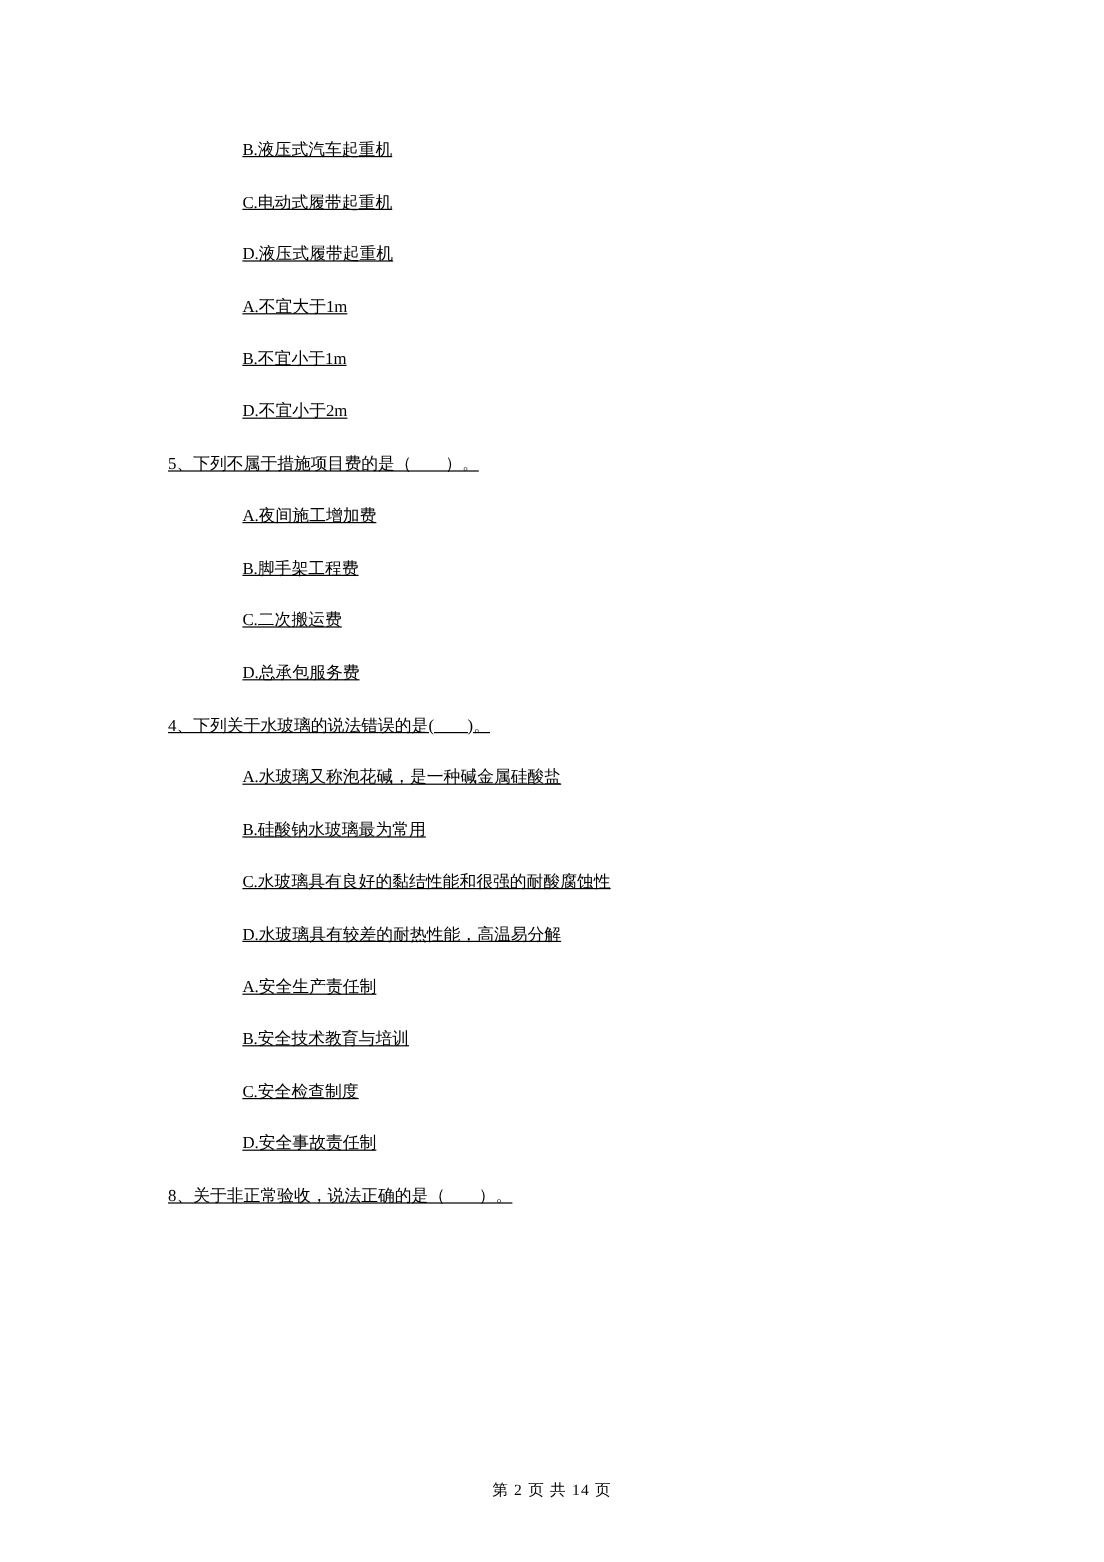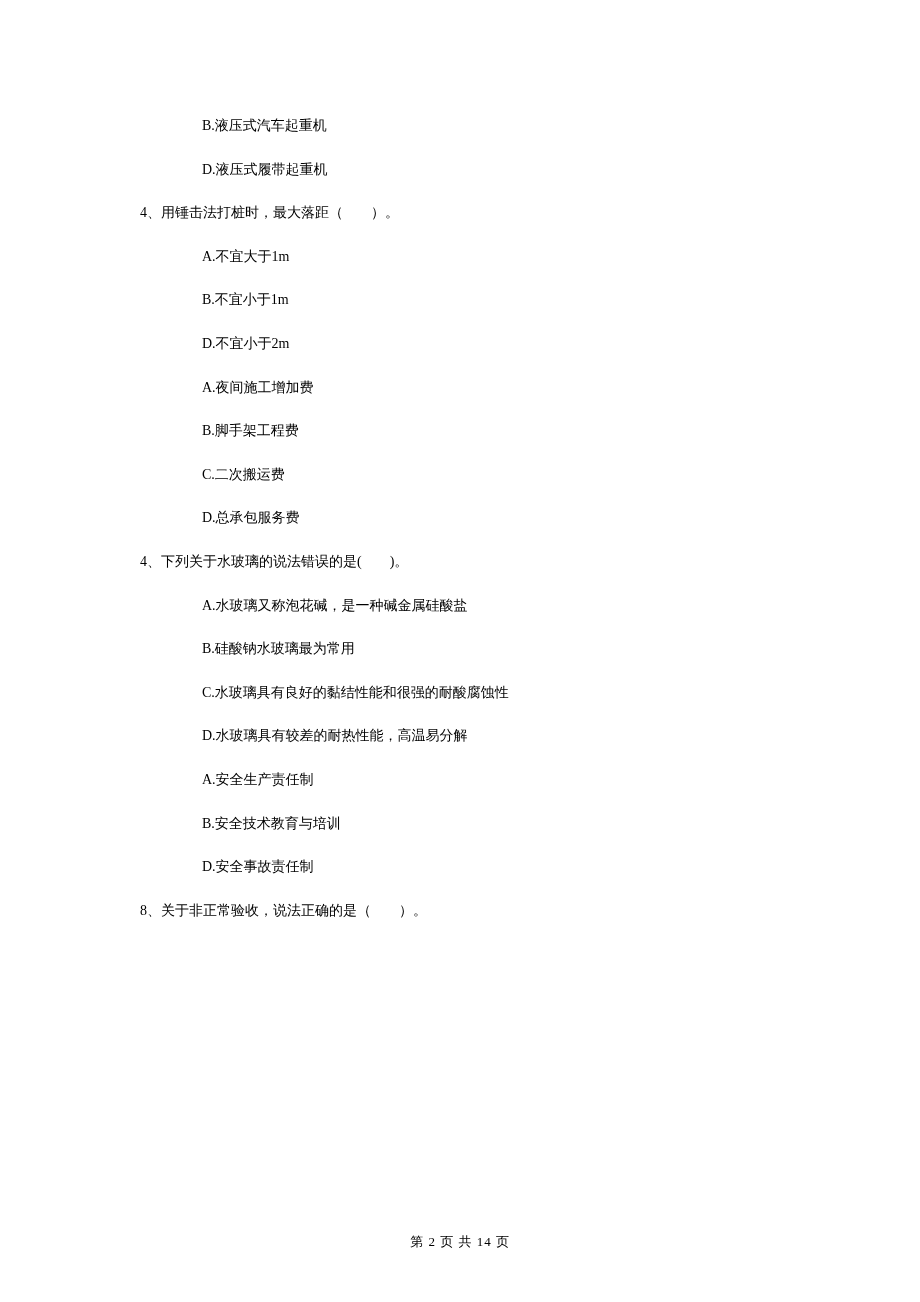--- a/index.html
+++ b/index.html
@@ -8,20 +8,21 @@
     height: 1302px;
     background: #ffffff;
     font-family: "SimSun", "宋体", serif;
     color: #000000;
   }
   .page {
     width: 920px;
     height: 1302px;
     position: relative;
     padding-top: 116px;
+    text-decoration: underline;
   }
   .content {
     padding-left: 140px;
     padding-right: 120px;
   }
   .option {
     font-size: 14px;
     line-height: 1.4;
     margin-bottom: 24px;
     padding-left: 62px;
@@ -40,40 +41,42 @@
     letter-spacing: 1px;
   }
 </style>
 </head>
 <body>
 
 <div class="page">
   <div class="content">
 
     <div class="option">B.液压式汽车起重机</div>
+    <div class="option">C.电动式履带起重机</div>
     <div class="option">D.液压式履带起重机</div>
 
-    <div class="stem">4、用锤击法打桩时，最大落距（　　）。</div>
     <div class="option">A.不宜大于1m</div>
     <div class="option">B.不宜小于1m</div>
     <div class="option">D.不宜小于2m</div>
 
+    <div class="stem">5、下列不属于措施项目费的是（　　）。</div>
     <div class="option">A.夜间施工增加费</div>
     <div class="option">B.脚手架工程费</div>
     <div class="option">C.二次搬运费</div>
     <div class="option">D.总承包服务费</div>
 
     <div class="stem">4、下列关于水玻璃的说法错误的是(　　)。</div>
     <div class="option">A.水玻璃又称泡花碱，是一种碱金属硅酸盐</div>
     <div class="option">B.硅酸钠水玻璃最为常用</div>
     <div class="option">C.水玻璃具有良好的黏结性能和很强的耐酸腐蚀性</div>
     <div class="option">D.水玻璃具有较差的耐热性能，高温易分解</div>
 
     <div class="option">A.安全生产责任制</div>
     <div class="option">B.安全技术教育与培训</div>
+    <div class="option">C.安全检查制度</div>
     <div class="option">D.安全事故责任制</div>
 
     <div class="stem">8、关于非正常验收，说法正确的是（　　）。</div>
 
   </div>
 
   <div class="footer">第 2 页 共 14 页</div>
 </div>
 
 </body></html>

